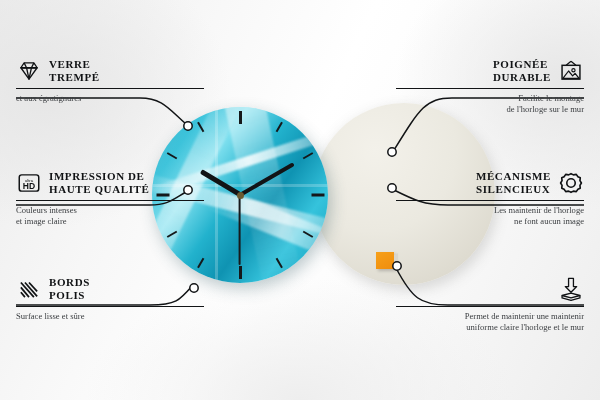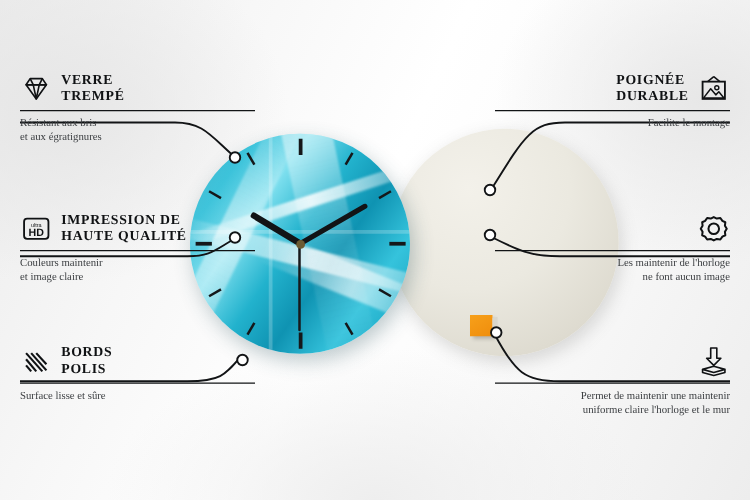--- a/index.html
+++ b/index.html
@@ -163,40 +163,39 @@
           <path d="M6 12 L26 12"></path>
         </g>
       </svg>
       <div class="title">
         <div>VERRE</div>
         <div>TREMPÉ</div>
       </div>
     </div>
     <div class="rule"></div>
     <div class="desc">
-      <div>Résistant aux bris</div>
       <div>et aux égratignures</div>
     </div>
   </div>
 
   <div class="feat left" id="f-hd">
     <div class="head">
       <svg class="icon" viewBox="0 0 32 32">
         <rect x="4" y="6" width="24" height="20" rx="3" fill="none" stroke="#101214" stroke-width="1.8"></rect>
         <text x="16" y="14.5" text-anchor="middle" font-family="Liberation Sans, sans-serif" font-size="5.4" fill="#101214">ultra</text>
         <text x="16" y="23.5" text-anchor="middle" font-family="Liberation Sans, sans-serif" font-size="10.5" font-weight="bold" fill="#101214">HD</text>
       </svg>
       <div class="title">
         <div>IMPRESSION DE</div>
         <div>HAUTE QUALITÉ</div>
       </div>
     </div>
     <div class="rule"></div>
     <div class="desc">
-      <div>Couleurs maintenir</div>
+      <div>Couleurs intenses</div>
       <div>et image claire</div>
     </div>
   </div>
 
   <div class="feat left" id="f-bords">
     <div class="head">
       <svg class="icon" viewBox="0 0 32 32">
         <g stroke="#101214" stroke-width="2.1" stroke-linecap="butt">
           <line x1="6" y1="8" x2="22" y2="26"></line>
           <line x1="11" y1="8" x2="26" y2="25"></line>
@@ -226,25 +225,30 @@
       <svg class="icon" viewBox="0 0 32 32">
         <path d="M16 4 L10 9 M16 4 L22 9" fill="none" stroke="#101214" stroke-width="1.5"></path>
         <rect x="5" y="9" width="22" height="17" fill="none" stroke="#101214" stroke-width="1.8"></rect>
         <circle cx="19" cy="15" r="2" fill="none" stroke="#101214" stroke-width="1.4"></circle>
         <path d="M6 25 L13 16 L18 22 L21 19 L26 25 Z" fill="none" stroke="#101214" stroke-width="1.5" stroke-linejoin="round"></path>
       </svg>
     </div>
     <div class="rule"></div>
     <div class="desc">
       <div>Facilite le montage</div>
+      <div>de l'horloge sur le mur</div>
     </div>
   </div>
 
   <div class="feat right" id="f-meca">
     <div class="head">
+      <div class="title">
+        <div>MÉCANISME</div>
+        <div>SILENCIEUX</div>
+      </div>
       <svg class="icon" viewBox="0 0 32 32">
         <g fill="none" stroke="#101214" stroke-width="2" stroke-linejoin="round">
           <path d="M16 4.5 L19 6 L22.5 5.4 L24.5 8.2 L27.4 9.6 L27 13 L28.8 16 L27 19
                    L27.4 22.4 L24.5 23.8 L22.5 26.6 L19 26 L16 27.5 L13 26 L9.5 26.6
                    L7.5 23.8 L4.6 22.4 L5 19 L3.2 16 L5 13 L4.6 9.6 L7.5 8.2 L9.5 5.4
                    L13 6 Z"></path>
           <circle cx="16" cy="16" r="5.2"></circle>
         </g>
       </svg>
     </div>

